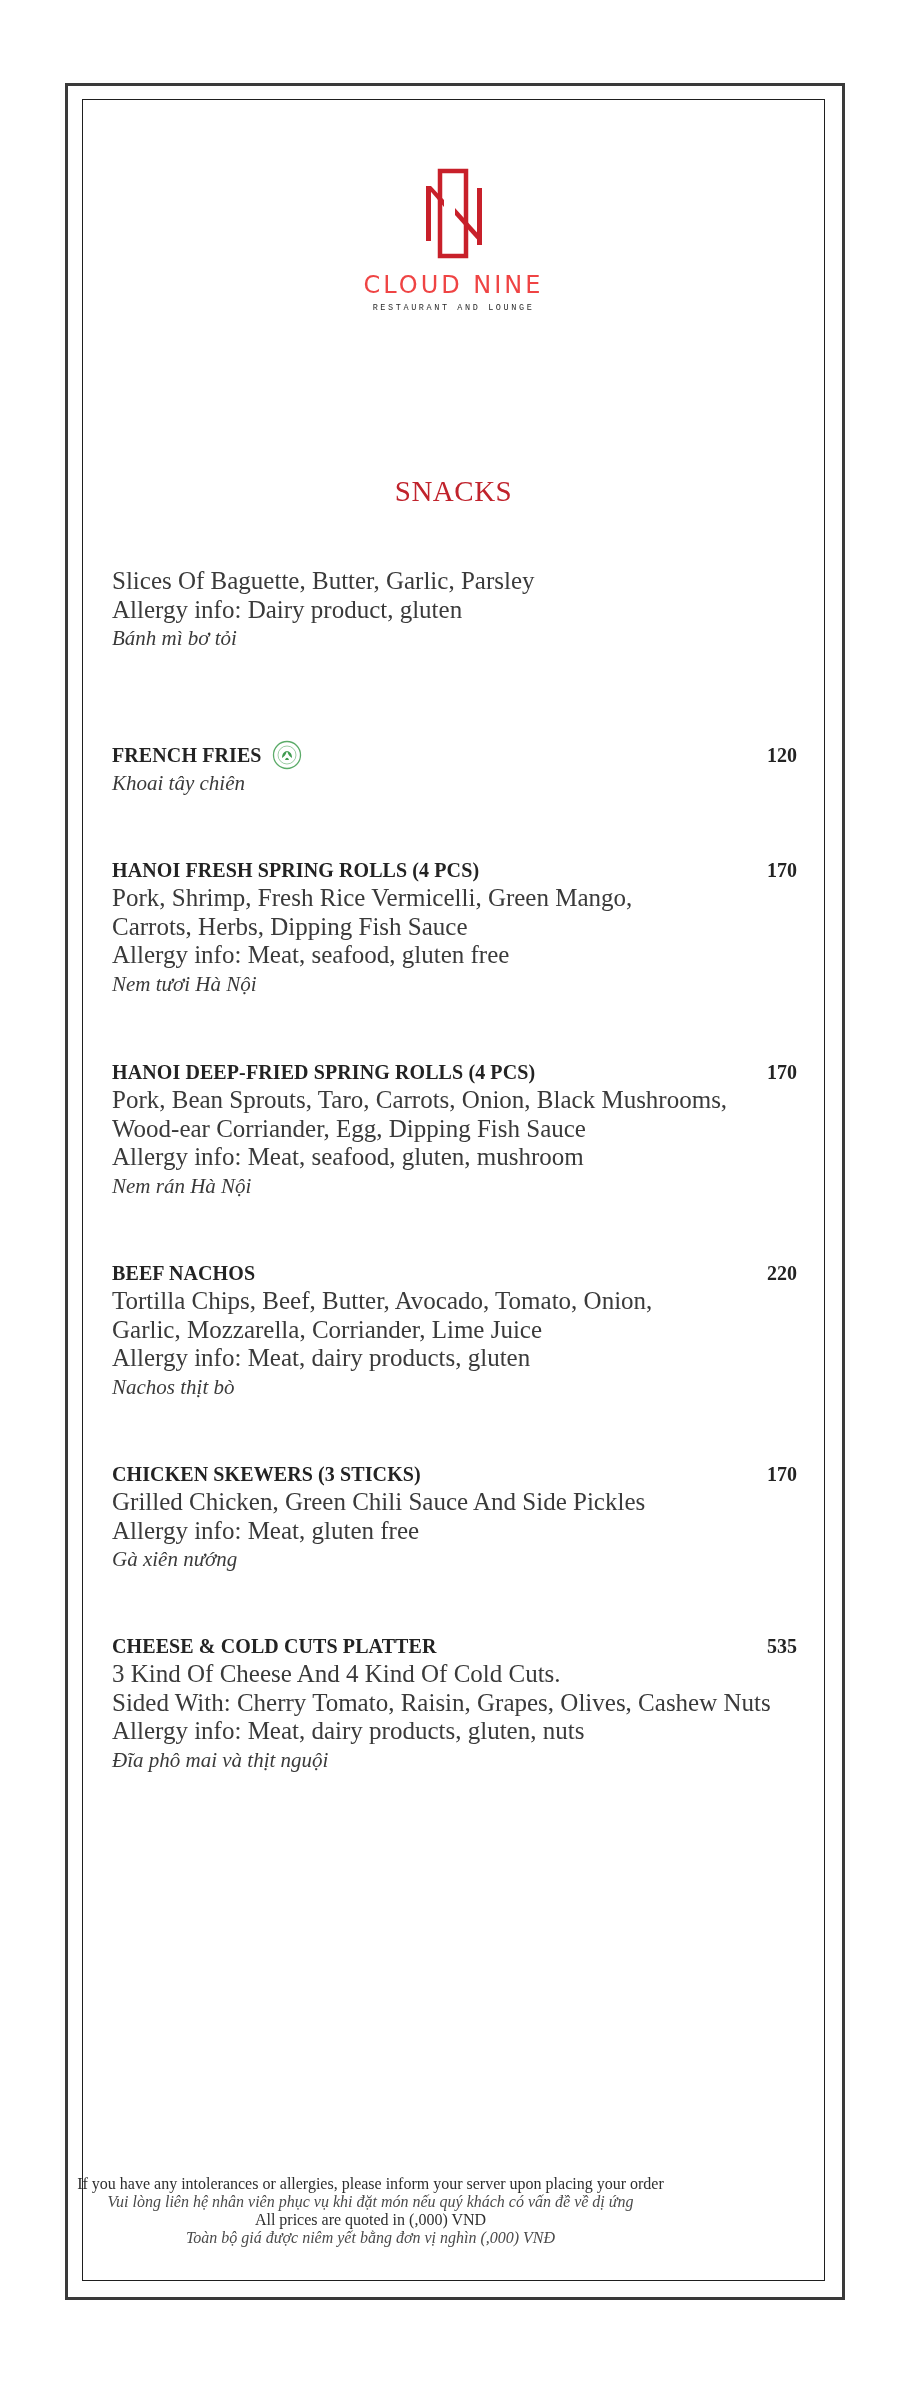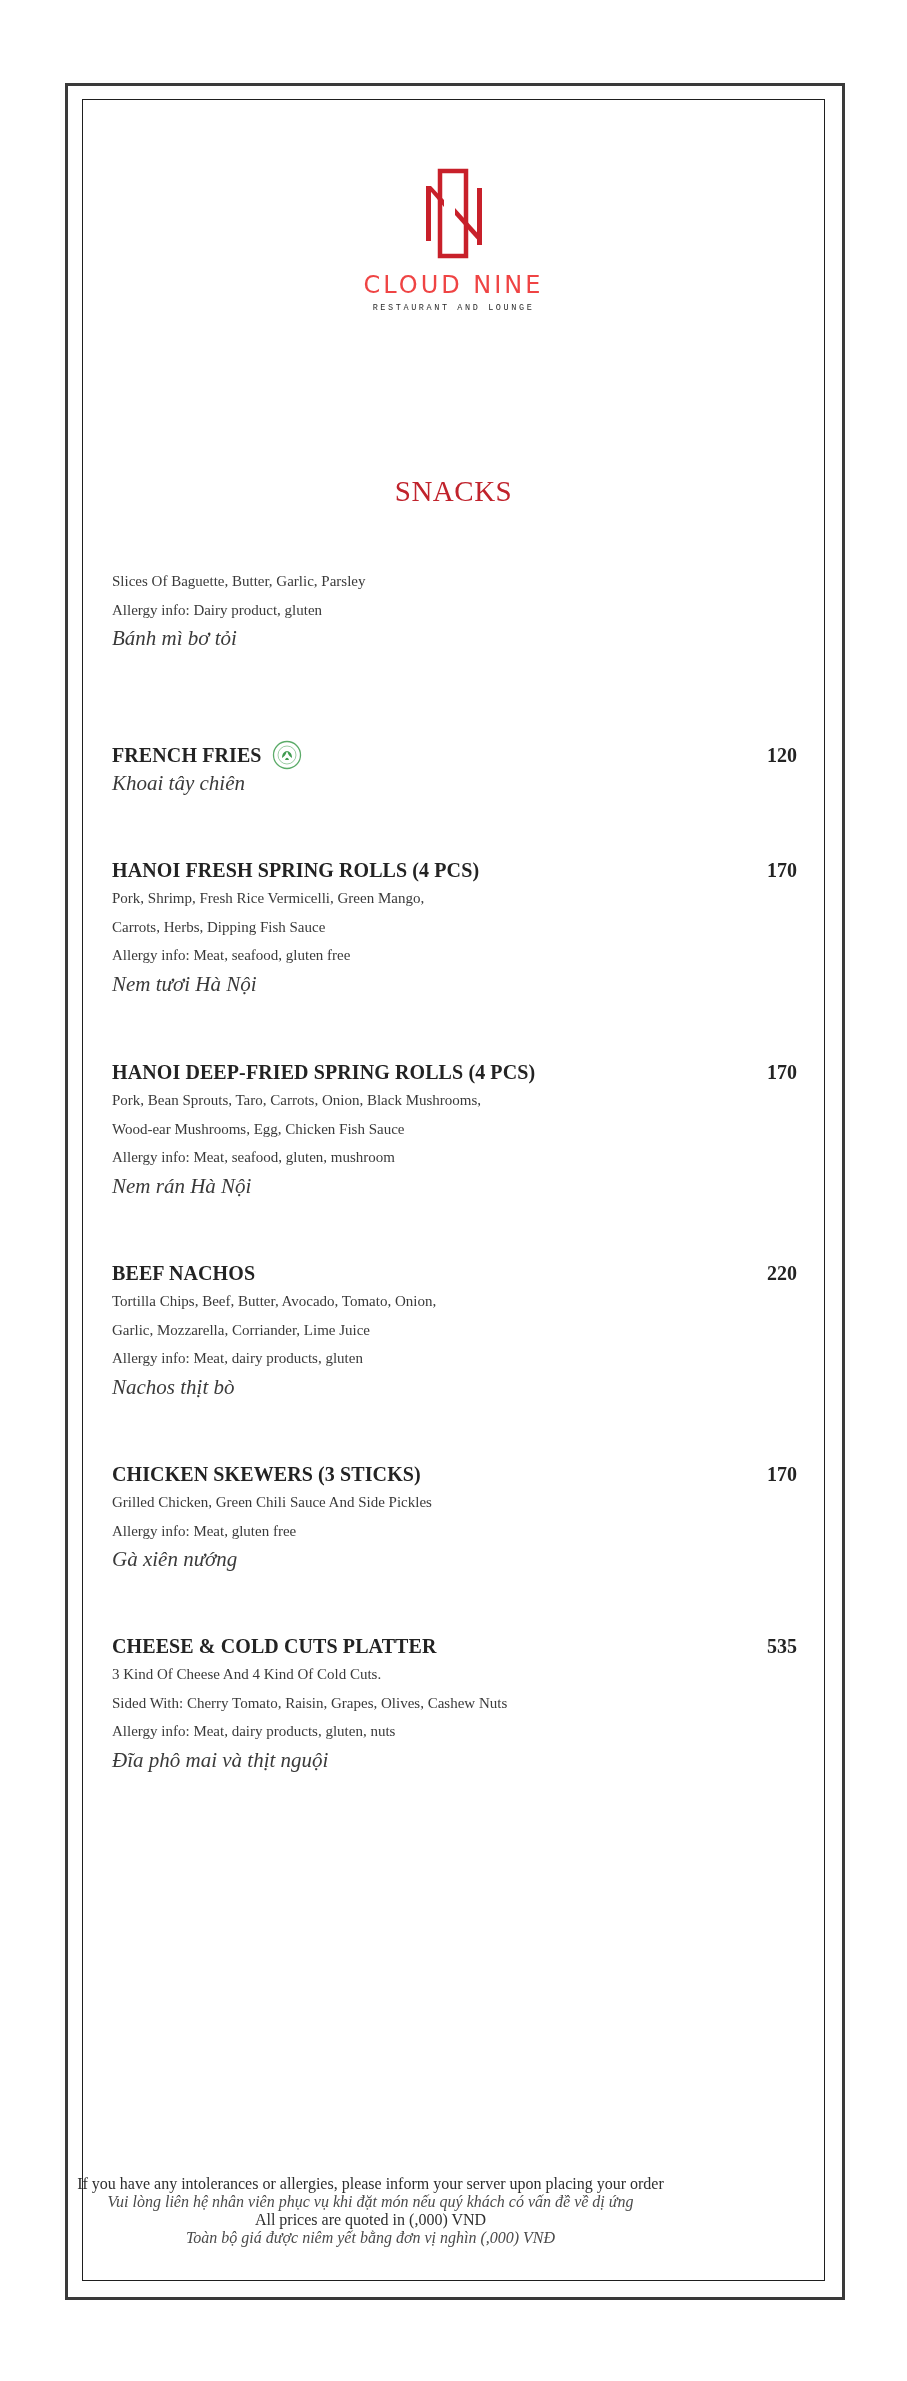--- a/index.html
+++ b/index.html
@@ -109,21 +109,21 @@
     }
     .veg-badge {
       display: inline-block;
       vertical-align: middle;
       width: 30px;
       height: 30px;
       margin-left: 6px;
       margin-top: -6px;
     }
     .item-line {
-      font-size: 15px;
+      font-size: 25px;
       line-height: 28.5px;
       color: #3a3a3a;
       white-space: nowrap;
     }
     .item-viet {
       font-size: 21px;
       line-height: 28.5px;
       font-style: italic;
       color: #3a3a3a;
       white-space: nowrap;
@@ -203,21 +203,21 @@
   <div class="item-line">Allergy info: Meat, seafood, gluten free</div>
   <div class="item-viet">Nem tươi Hà Nội</div>
 </div>
 
 <div class="item" style="top:1058px;">
   <div class="item-row">
     <span class="item-title">HANOI DEEP-FRIED SPRING ROLLS (4 PCS)</span>
     <span class="item-price">170</span>
   </div>
   <div class="item-line">Pork, Bean Sprouts, Taro, Carrots, Onion, Black Mushrooms,</div>
-  <div class="item-line">Wood-ear Mushrooms, Egg, Chicken Fish Sauce</div>
+  <div class="item-line">Wood-ear Corriander, Egg, Dipping Fish Sauce</div>
   <div class="item-line">Allergy info: Meat, seafood, gluten, mushroom</div>
   <div class="item-viet">Nem rán Hà Nội</div>
 </div>
 
 <div class="item" style="top:1259px;">
   <div class="item-row">
     <span class="item-title">BEEF NACHOS</span>
     <span class="item-price">220</span>
   </div>
   <div class="item-line">Tortilla Chips, Beef, Butter, Avocado, Tomato, Onion,</div>

